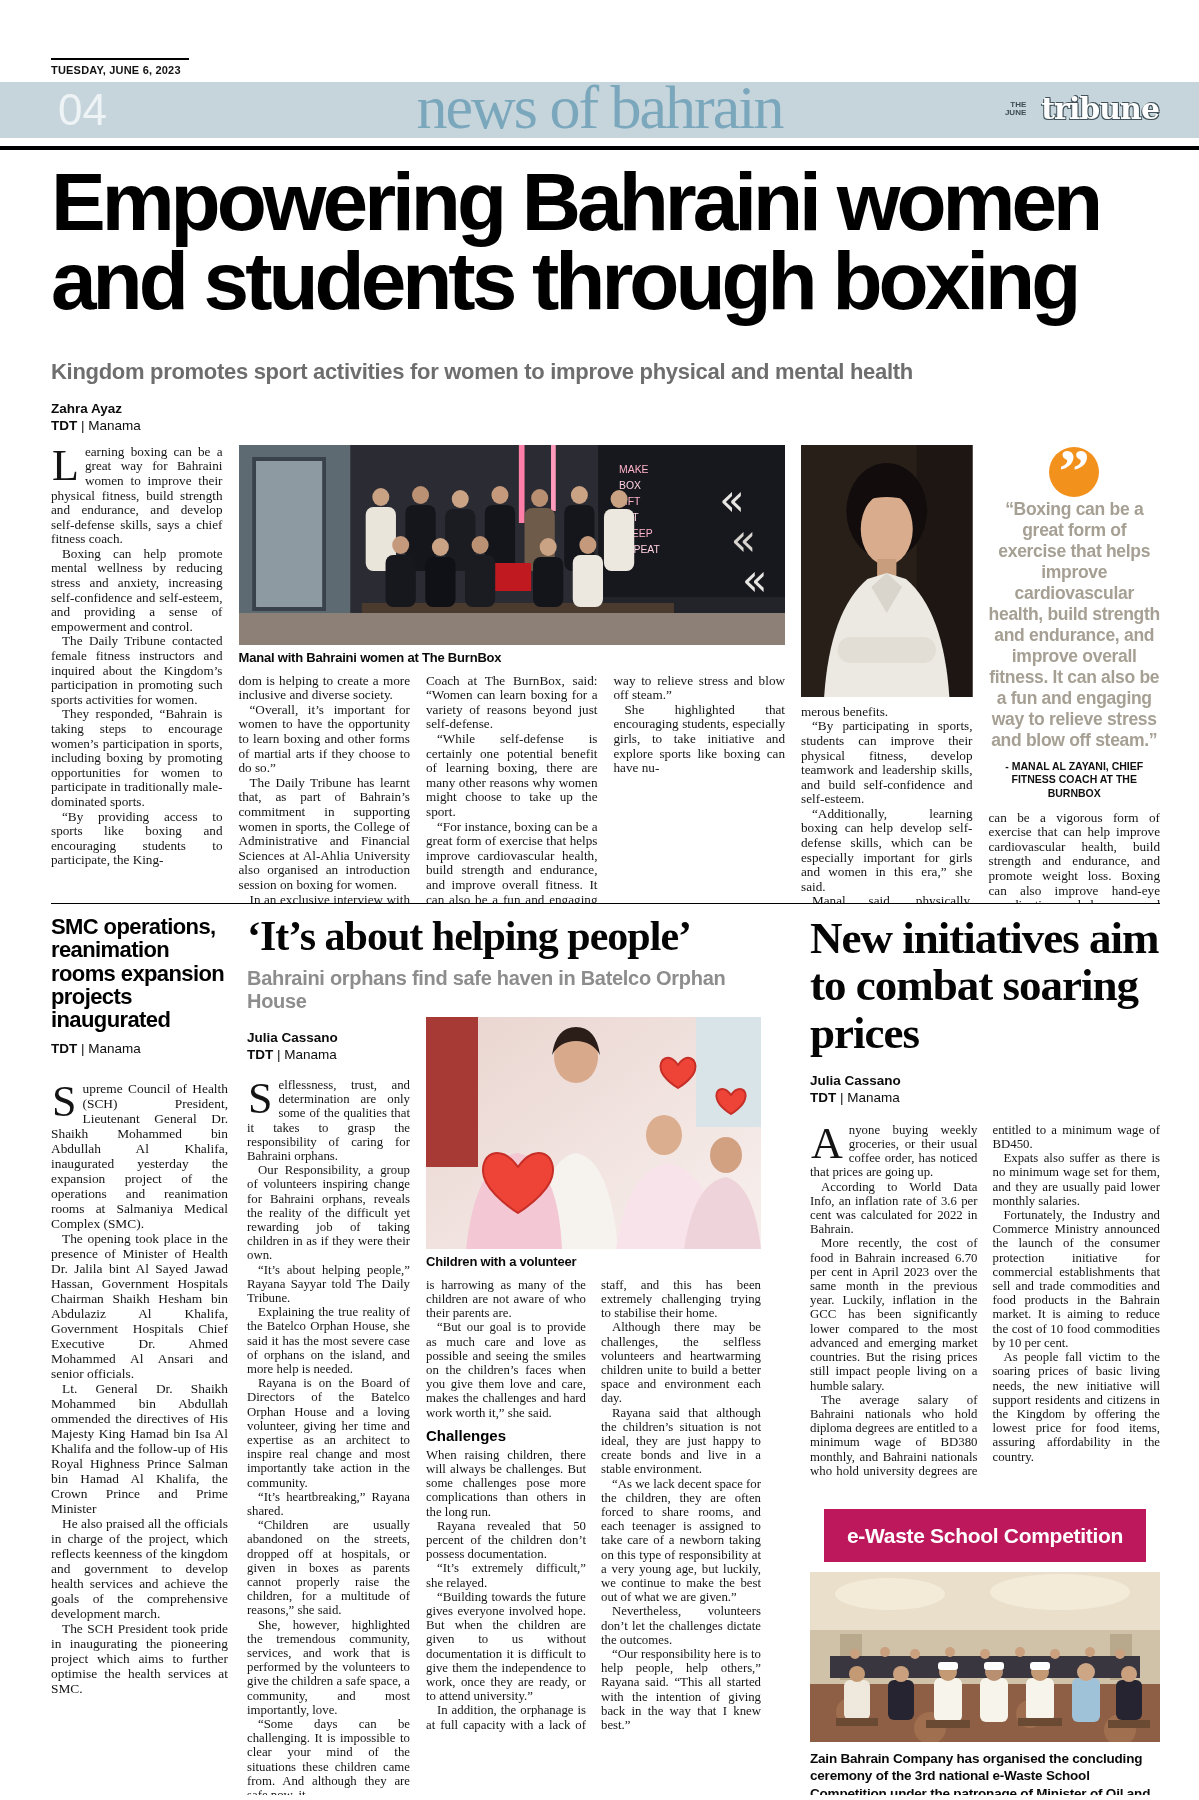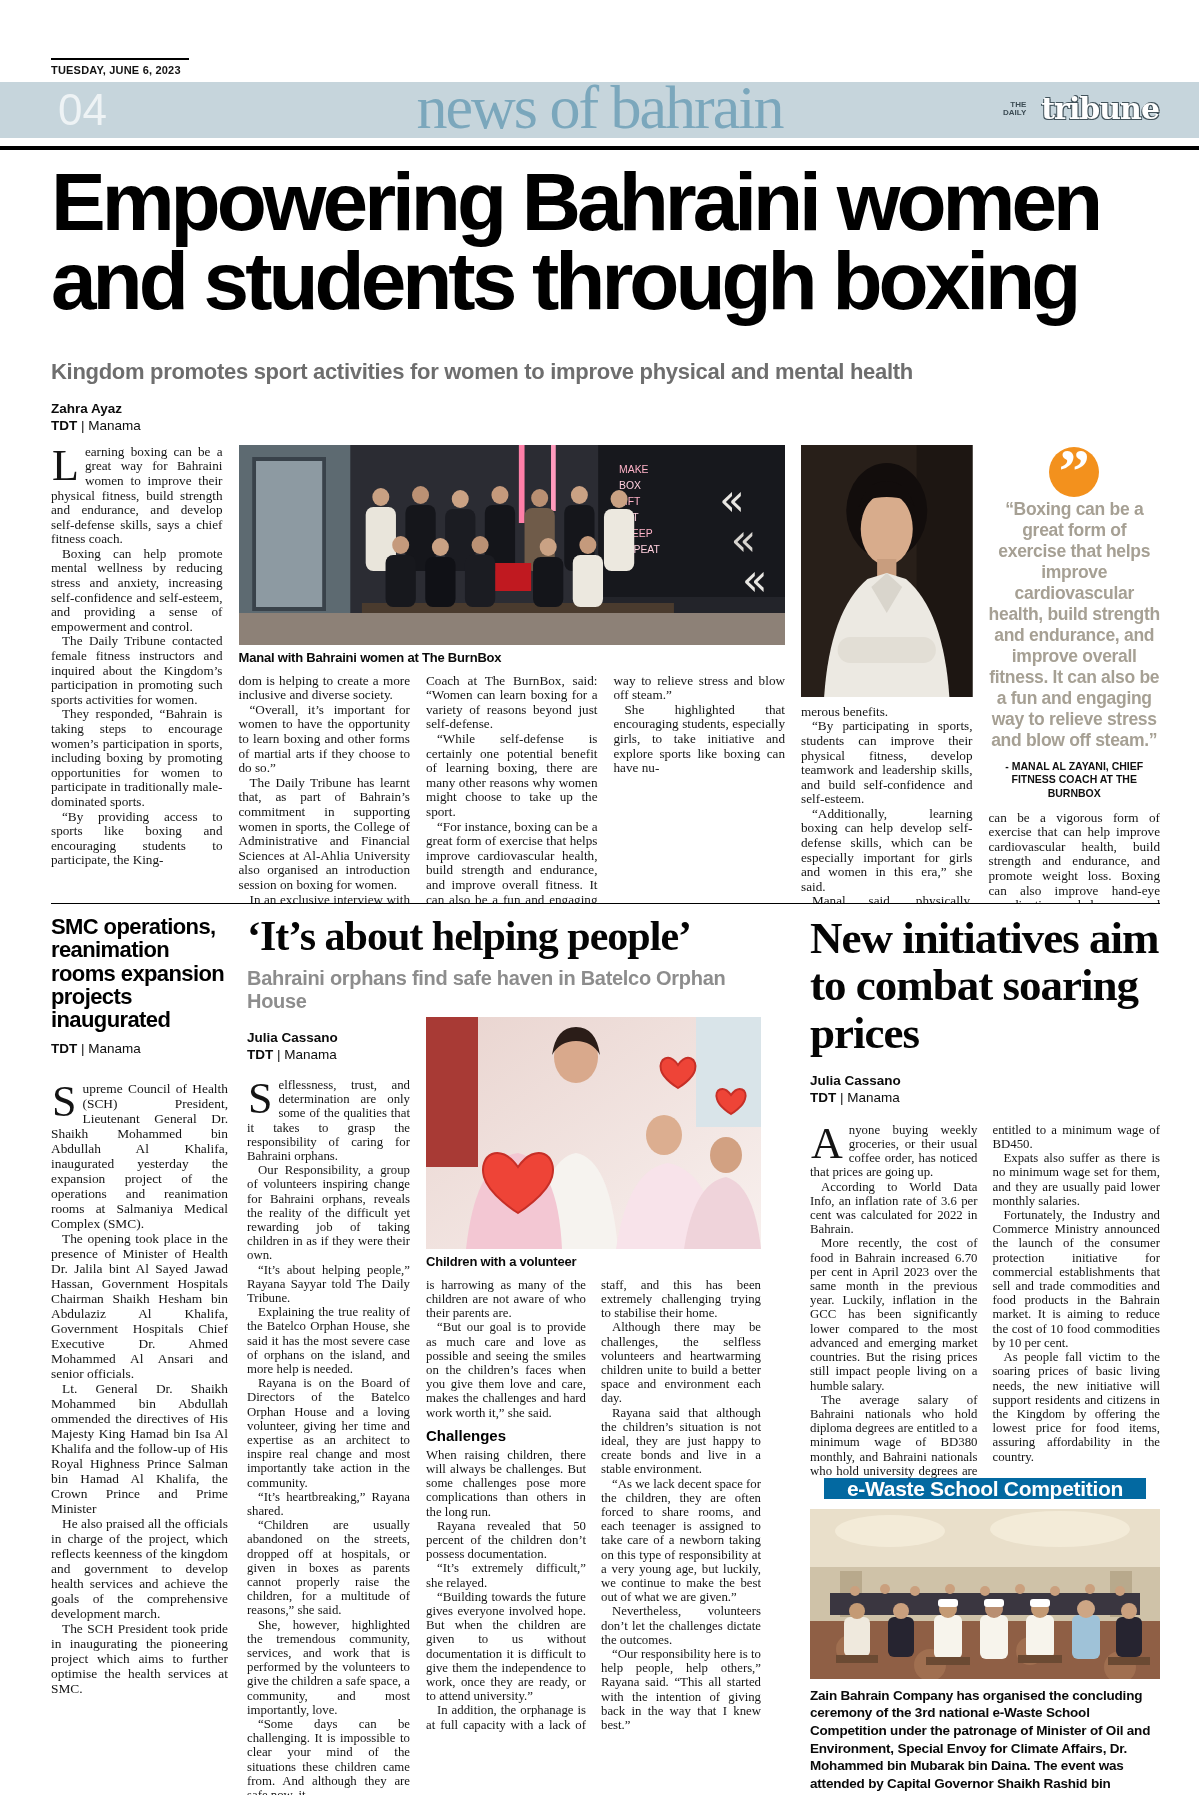--- a/index.html
+++ b/index.html
@@ -87,37 +87,37 @@
   .o-right { width:335px; flex:none; }
   .o-c1 .bt, .o-right .bt { font:12.8px/14.2px "Liberation Serif", serif; }
   .o-c1 .bt { margin-top:14px; }
   .flow2 { column-count:2; column-gap:15px; }
   .subhead-inline { font:800 15px/1.2 "Liberation Sans", sans-serif; margin:7px 0 3px; color:#000; }
 
   .prices { position:absolute; top:915px; left:810px; width:350px; height:880px; overflow:hidden; }
   .prices .serif-head { font-size:45px; line-height:1.05; }
   .prices .bt { margin-top:16px; font:12.8px/14.2px "Liberation Serif", serif; }
   .banner {
-    margin:0 14px 10px; background:#0369a1; color:#fff; text-align:center;
-    font:800 21px/1 "Liberation Sans", sans-serif; letter-spacing:-.3px; padding:0 2px;
+    margin:31px 14px 10px; background:#be185d; color:#fff; text-align:center;
+    font:800 21px/1 "Liberation Sans", sans-serif; letter-spacing:-.3px; padding:16px 2px;
   }
   .ew-photo { margin:0 0 8px; }
   .ew-cap { font:700 13.5px/1.3 "Liberation Sans", sans-serif; letter-spacing:-.2px; color:#0a0a0a; }
 </style>
 </head>
 <body>
 
 <div class="page">
 
   <div class="dateline">TUESDAY, JUNE 6, 2023</div>
   <div class="band">
     <div class="pageno">04</div>
     <div class="masthead">news of bahrain</div>
     <div class="brand">
-      <span class="brand-small"><span>THE</span><br><span>DAILY</span></span>
+      <span class="brand-small"><span>THE</span><br><span>JUNE</span></span>
       <span class="brand-name">tribune</span>
     </div>
   </div>
   <div class="top-rule"></div>
 
   <section class="lead">
     <h1>Empowering Bahraini women and students through boxing</h1>
     <div class="deck">Kingdom promotes sport activities for women to improve physical and mental health</div>
     <div class="by">
       <span>Zahra Ayaz</span>

